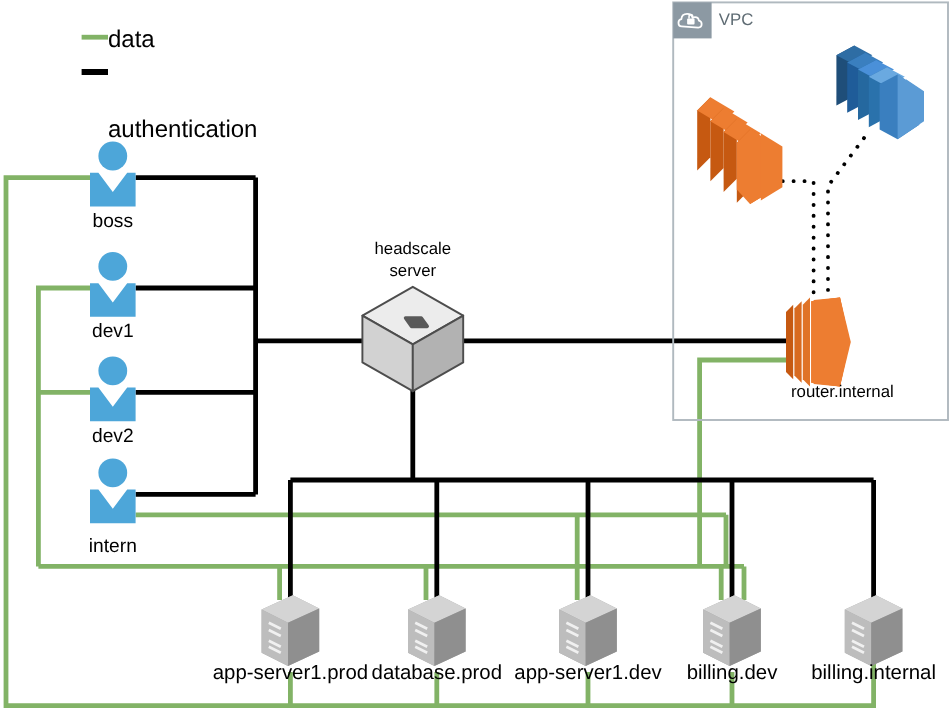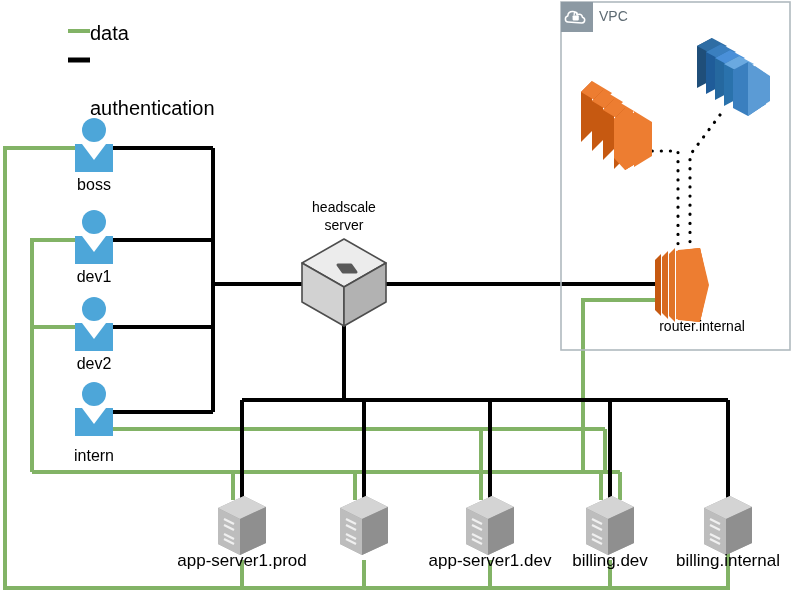--- a/index.html
+++ b/index.html
@@ -279,17 +279,18 @@
   <div class="lbl node-lbl" style="left:44px; top:447px; width:100px;">intern</div>
 
   <div class="lbl cube-lbl" style="left:294px; top:199px; width:100px;">headscale</div>
   <div class="lbl cube-lbl" style="left:294px; top:217px; width:100px;">server</div>
 
   <div class="lbl vpc-lbl" style="left:599px; top:8px;">VPC</div>
 
   <div class="lbl router-lbl" style="left:602px; top:318px; width:200px;">router.internal</div>
 
   <div class="lbl server-lbl" style="left:172px; top:551px; width:140px;">app-server1.prod</div>
+  <div class="lbl server-lbl" style="left:299px; top:551px; width:130px;">database.prod</div>
   <div class="lbl server-lbl" style="left:423px; top:551px; width:134px;">app-server1.dev</div>
   <div class="lbl server-lbl" style="left:549px; top:551px; width:122px;">billing.dev</div>
   <div class="lbl server-lbl" style="left:664px; top:551px; width:128px;">billing.internal</div>
 
 </div>
 
 </body></html>

